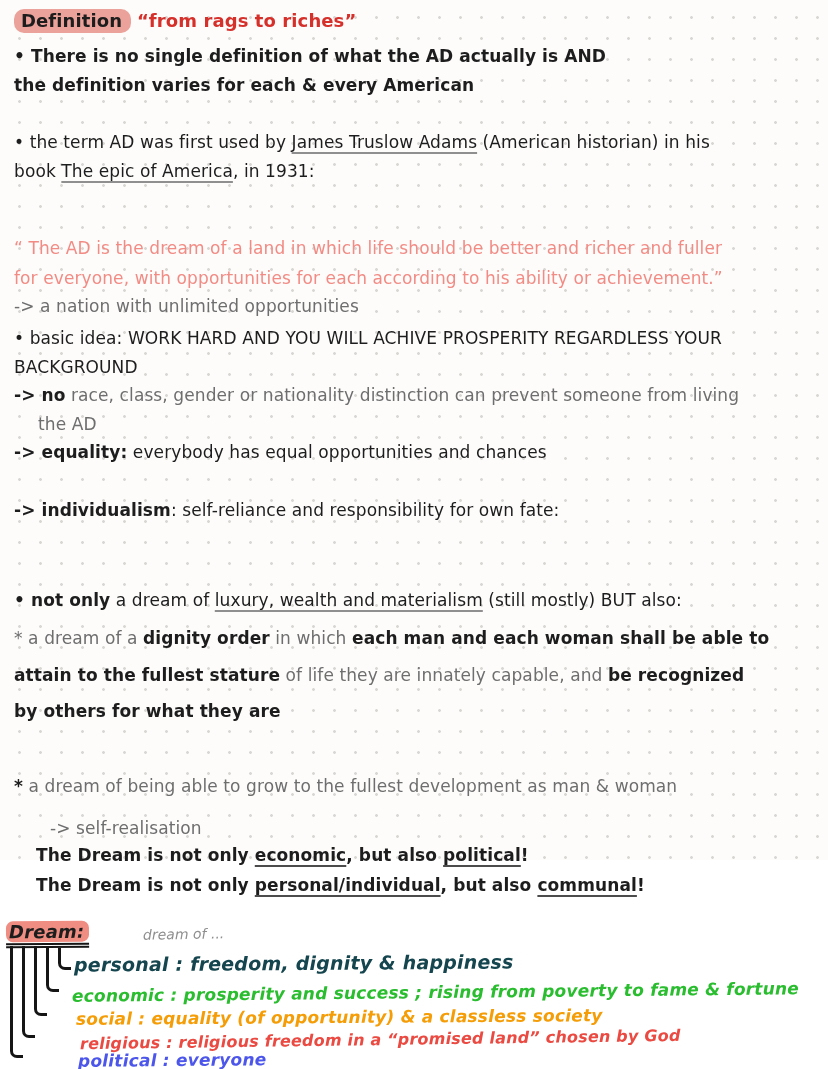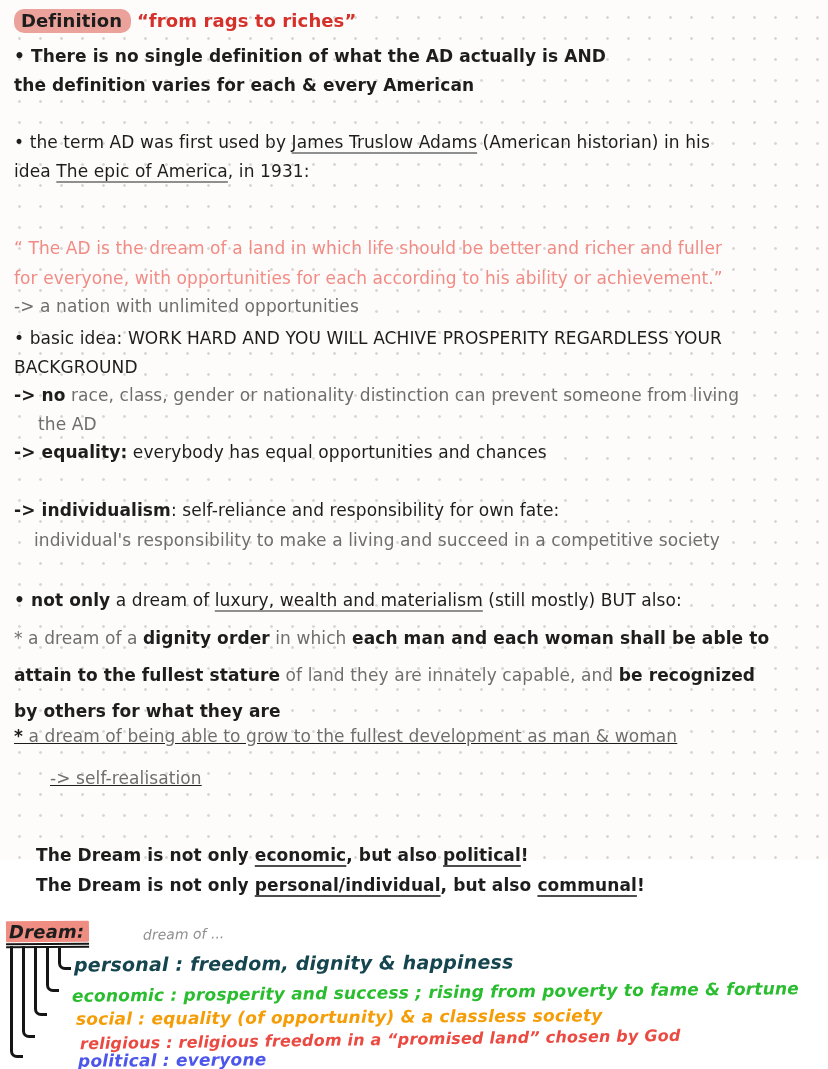--- a/index.html
+++ b/index.html
@@ -25,21 +25,21 @@
   .wide { line-height:36.5px; }
   .hw { position:absolute; font-style:italic; font-weight:bold; letter-spacing:.2px; }
   .c-personal  { color:#15454e; }
   .c-economic  { color:#2abd2f; }
   .c-social    { color:#f59d07; }
   .c-religious { color:#ea4a41; }
   .c-political { color:#4c56ea; }
   .bracket { position:absolute; width:13px;
     border-left:3.5px solid #151515; border-bottom:3.5px solid #151515;
     border-bottom-left-radius:7px; }
-  .dream-hl { background:#ef8d82; border-radius:1px; padding:0 5px 0 3px; }
+  .dream-hl { background:#ef8d82; border-radius:7px; padding:0 5px 0 3px; }
   .dream-head { display:inline-block; border-bottom:5px double #161616; padding-bottom:1px;
     font-size:18px; font-weight:bold; font-style:italic; }
   .annot { position:absolute; color:#8f8f8f; font-size:14px; font-style:italic; transform:rotate(-1deg); }
 </style>
 </head>
 <body>
 
 <div class="page">
 
   <div class="blk hdr" style="top:8px;">
@@ -47,53 +47,52 @@
     <span class="red">“from rags to riches”</span>
   </div>
 
   <div class="blk b" style="top:42px;">
     <div>• There is no single definition of what the AD actually is AND</div>
     <div>the definition varies for each &amp; every American</div>
   </div>
 
   <div class="blk" style="top:128px; line-height:29px;">
     <div><span>• the term AD was first used by </span><span class="u">James Truslow Adams</span><span> (American historian) in his</span></div>
-    <div><span>idea </span><span class="u">The epic of America</span><span>, in 1931:</span></div>
+    <div><span>book </span><span class="u">The epic of America</span><span>, in 1931:</span></div>
   </div>
 
   <div class="blk" style="top:211px; line-height:30px;margin-top:22px;">
     <div class="salmon">“ The AD is the dream of a land in which life should be better and richer and fuller</div>
     <div class="salmon">for everyone, with opportunities for each according to his ability or achievement.”</div>
     <div class="g" style="line-height:27px;">-&gt; a nation with unlimited opportunities</div>
   </div>
 
   <div class="blk" style="top:324px;">
     <div>• basic idea: WORK HARD AND YOU WILL ACHIVE PROSPERITY REGARDLESS YOUR</div>
     <div>BACKGROUND</div>
     <div><span class="b">-&gt; no</span><span class="g"> race, class, gender or nationality distinction can prevent someone from living</span></div>
     <div class="g" style="padding-left:24px;">the AD</div>
     <div><span class="b">-&gt; equality:</span><span> everybody has equal opportunities and chances</span></div>
   </div>
 
   <div class="blk" style="top:495px; line-height:30px;">
     <div><span class="b">-&gt; individualism</span><span>: self-reliance and responsibility for own fate:</span></div>
-    <div class="g" style="padding-left:20px;">individual's responsibility to make a living and succeed in a competitive society</div>
   </div>
 
   <div class="blk" style="top:586px;">
     <span class="b">• not only</span><span> a dream of </span><span class="u">luxury, wealth and materialism</span><span> (still mostly) BUT also:</span>
   </div>
 
   <div class="blk wide" style="top:620px;">
     <div><span class="g">* a dream of a </span><span class="b">dignity order</span><span class="g"> in which </span><span class="b">each man and each woman shall be able to</span></div>
-    <div><span class="b">attain to the fullest stature</span><span class="g"> of land they are innately capable, and </span><span class="b">be recognized</span></div>
+    <div><span class="b">attain to the fullest stature</span><span class="g"> of life they are innately capable, and </span><span class="b">be recognized</span></div>
     <div><span class="b">by others for what they are</span></div>
   </div>
 
-  <div class="blk" style="top:722px;text-decoration:underline;">
+  <div class="blk" style="top:772px;">
     <div><span class="b">*</span><span class="g"> a dream of being able to grow to the fullest development as man &amp; woman</span></div>
     <div class="g" style="padding-left:36px; margin-top:13px;">-&gt; self-realisation</div>
   </div>
 
   <div class="blk b" style="top:840px; left:36px; line-height:30px;">
     <div><span>The Dream is not only </span><span class="ud">economic</span><span>, but also </span><span class="ud">political</span><span>!</span></div>
     <div><span>The Dream is not only </span><span class="ud">personal/individual</span><span>, but also </span><span class="ud">communal</span><span>!</span></div>
   </div>
 
   <div class="hw" style="left:6px; top:921px; transform:rotate(-0.5deg);">

